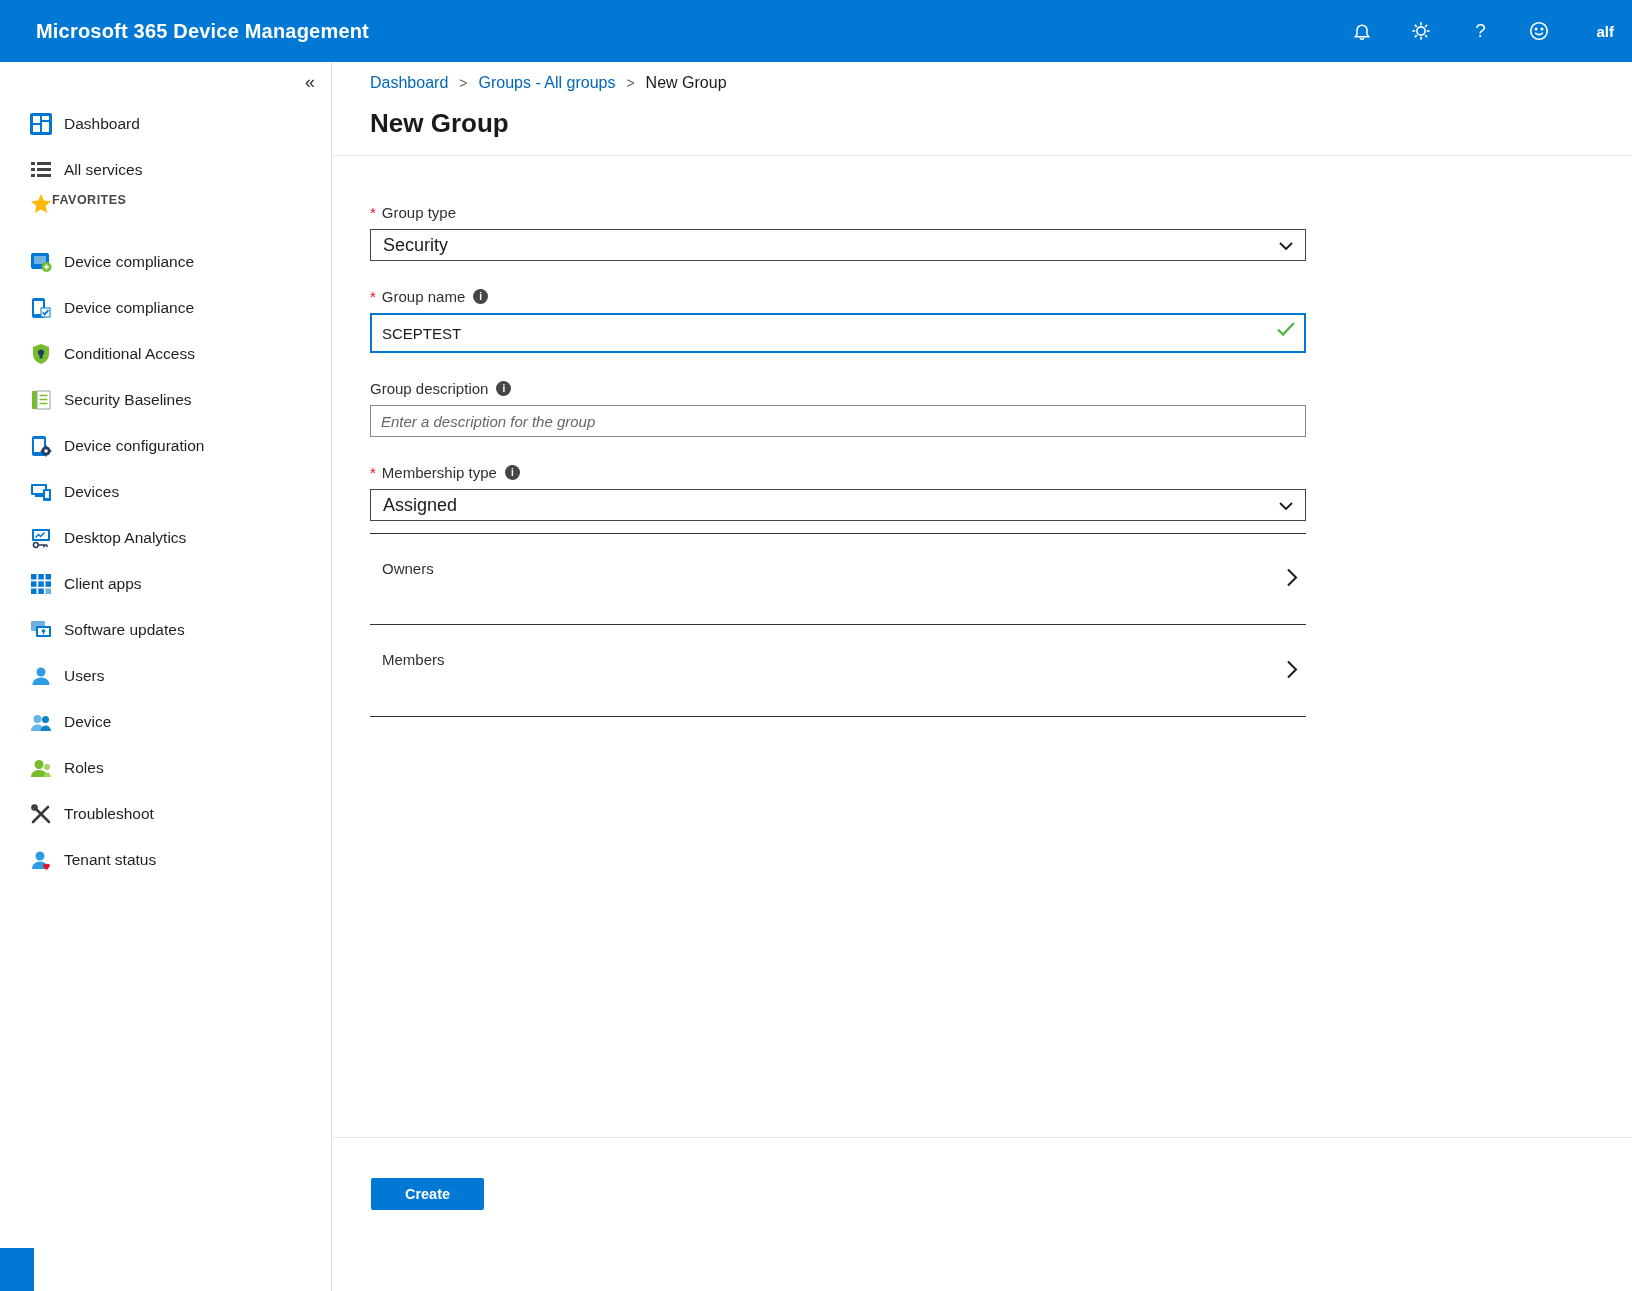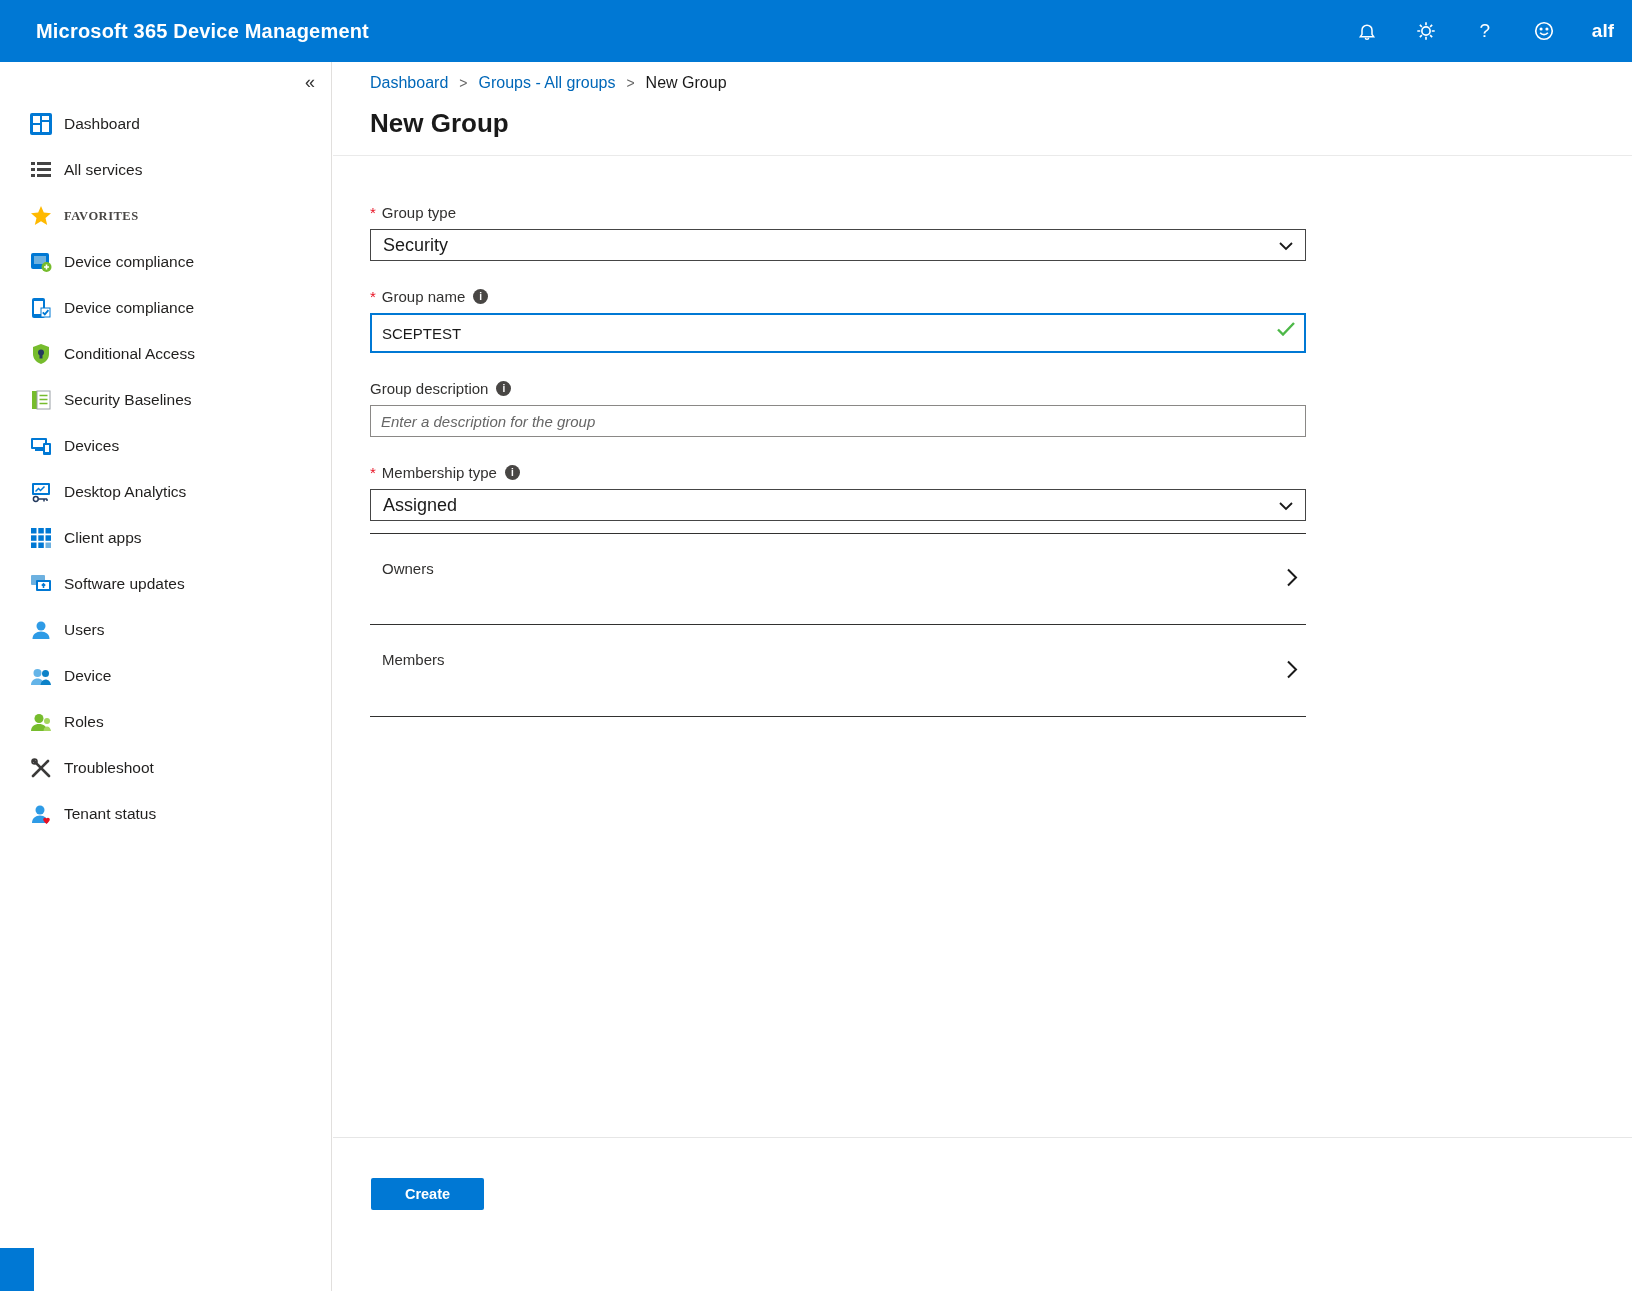--- a/index.html
+++ b/index.html
@@ -6,32 +6,32 @@
   html,body { width:1632px; height:1291px; overflow:hidden; background:#fff;
               font-family:"Liberation Sans", sans-serif; position:relative; }
 
   
   .topbar { position:absolute; top:0; left:0; right:0; height:62px; background:#0078d4;
             display:flex; align-items:center; padding-left:36px; color:#fff; z-index:10;text-align:right; }
   .topbar-title { font-size:20px; font-weight:700; letter-spacing:.2px; }
   .topbar-right { margin-left:auto; display:flex; align-items:center; gap:37px; padding-right:18px; }
   .tb-icon { width:22px; height:22px; display:flex; align-items:center; justify-content:center; cursor:pointer; }
   .tb-help { font-size:19px; color:#fff; }
-  .topbar-user { font-size:19px; font-weight:600; max-width:50px; overflow:hidden; white-space:nowrap; }
+  .topbar-user { font-size:15px; font-weight:600; max-width:50px; overflow:hidden; white-space:nowrap;margin-left:9px; }
 
   
   .sidebar { position:absolute; top:62px; left:0; bottom:0; width:332px; background:#fff;
              border-right:1px solid #e1dfdd; }
   .collapse { position:absolute; top:10px; right:16px; font-size:18px; color:#333; cursor:pointer; }
   .nav { padding-top:39px; }
   .nav-item { height:46px; display:flex; align-items:center; padding-left:30px; gap:12px;
               font-size:15.5px; color:#201f1e; cursor:pointer; }
   .nav-item .icon { width:22px; height:22px; flex:none; display:flex; align-items:center; justify-content:center; }
-  .fav-header { height:46px; display:flex; align-items:center; padding-left:30px; gap:12px;
-                font-size:12.5px; font-weight:700; color:#484644; letter-spacing:.5px;font-family:Liberation Serif, serif; }
+  .fav-header { height:46px; display:flex; padding-left:30px; 
+                font-size:12.5px; font-weight:700; color:#484644; letter-spacing:.5px; }
 
   
   .main { position:absolute; top:62px; left:333px; right:0; bottom:0; background:#fff; }
   .breadcrumb { padding:12px 0 0 37px; font-size:16px; display:flex; align-items:center; gap:11px; }
   .bc-link { color:#0067b8; cursor:pointer; }
   .bc-sep { color:#666; font-size:14px; }
   .bc-current { color:#1a1a1a; }
   .page-title { margin:16px 0 0 37px; font-size:26px; font-weight:600; color:#1a1a1a; }
   .title-divider { margin-top:16px; border-bottom:1px solid #eaeaea; }
 
@@ -175,20 +175,32 @@
       <span class="icon">
         <svg width="22" height="22" viewBox="0 0 22 22">
           <rect x="2" y="2" width="5" height="18" fill="#76bc2d"></rect>
           <rect x="7" y="2" width="13" height="18" fill="#fff" stroke="#9aa0a6" stroke-width="1"></rect>
           <path d="M9.5 6.5h8M9.5 10.5h8M9.5 14.5h8" stroke="#76bc2d" stroke-width="1.6"></path>
         </svg>
       </span>
       <span>Security Baselines</span>
     </div>
 
+    <div class="nav-item">
+      <span class="icon">
+        <svg width="22" height="22" viewBox="0 0 22 22">
+          <rect x="2" y="1" width="14" height="20" rx="2" fill="#0078d4"></rect>
+          <rect x="4" y="4" width="10" height="13" fill="#fff"></rect>
+          <circle cx="16" cy="16" r="4.6" fill="#243a5e"></circle>
+          <circle cx="16" cy="16" r="1.8" fill="#fff"></circle>
+          <path d="M16 10.6v2M16 19.4v2M10.6 16h2M19.4 16h2" stroke="#243a5e" stroke-width="1.4"></path>
+        </svg>
+      </span>
+      <span>Device configuration</span>
+    </div>
 
     <div class="nav-item">
       <span class="icon">
         <svg width="22" height="22" viewBox="0 0 22 22">
           <rect x="1" y="3" width="16" height="11" rx="1" fill="#0078d4"></rect>
           <rect x="3" y="5" width="12" height="7" fill="#fff"></rect>
           <rect x="5" y="14" width="8" height="2" fill="#0078d4"></rect>
           <rect x="13" y="8" width="8" height="12" rx="1" fill="#0078d4"></rect>
           <rect x="15" y="10" width="4" height="7" fill="#fff"></rect>
         </svg>

